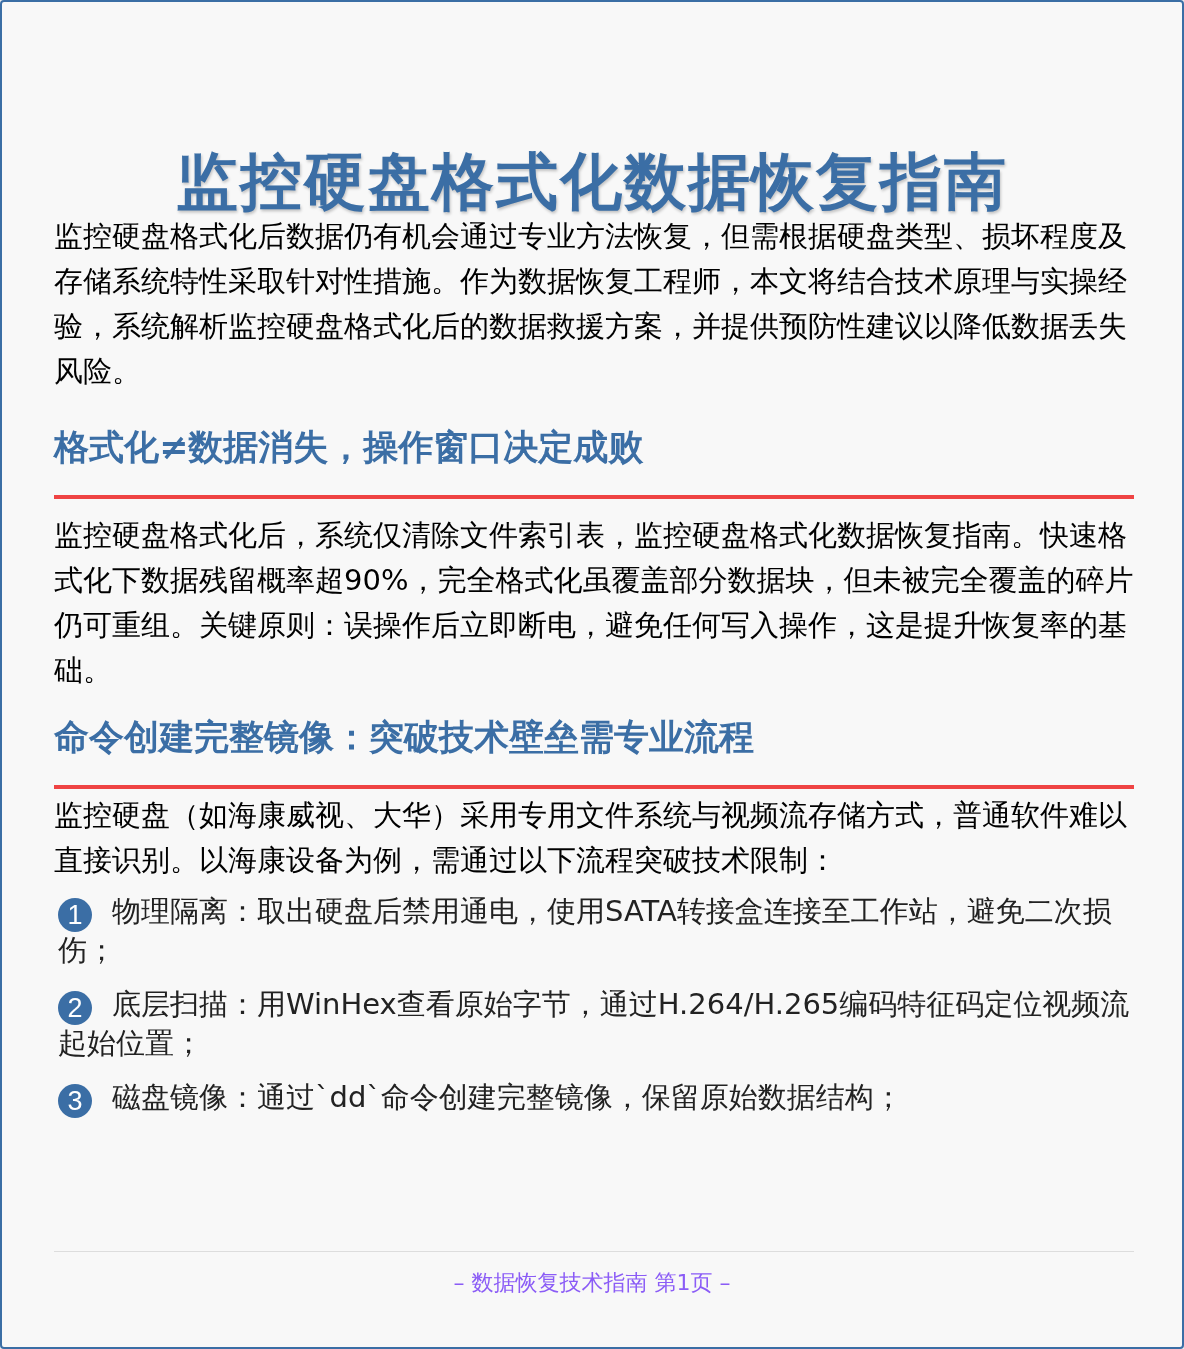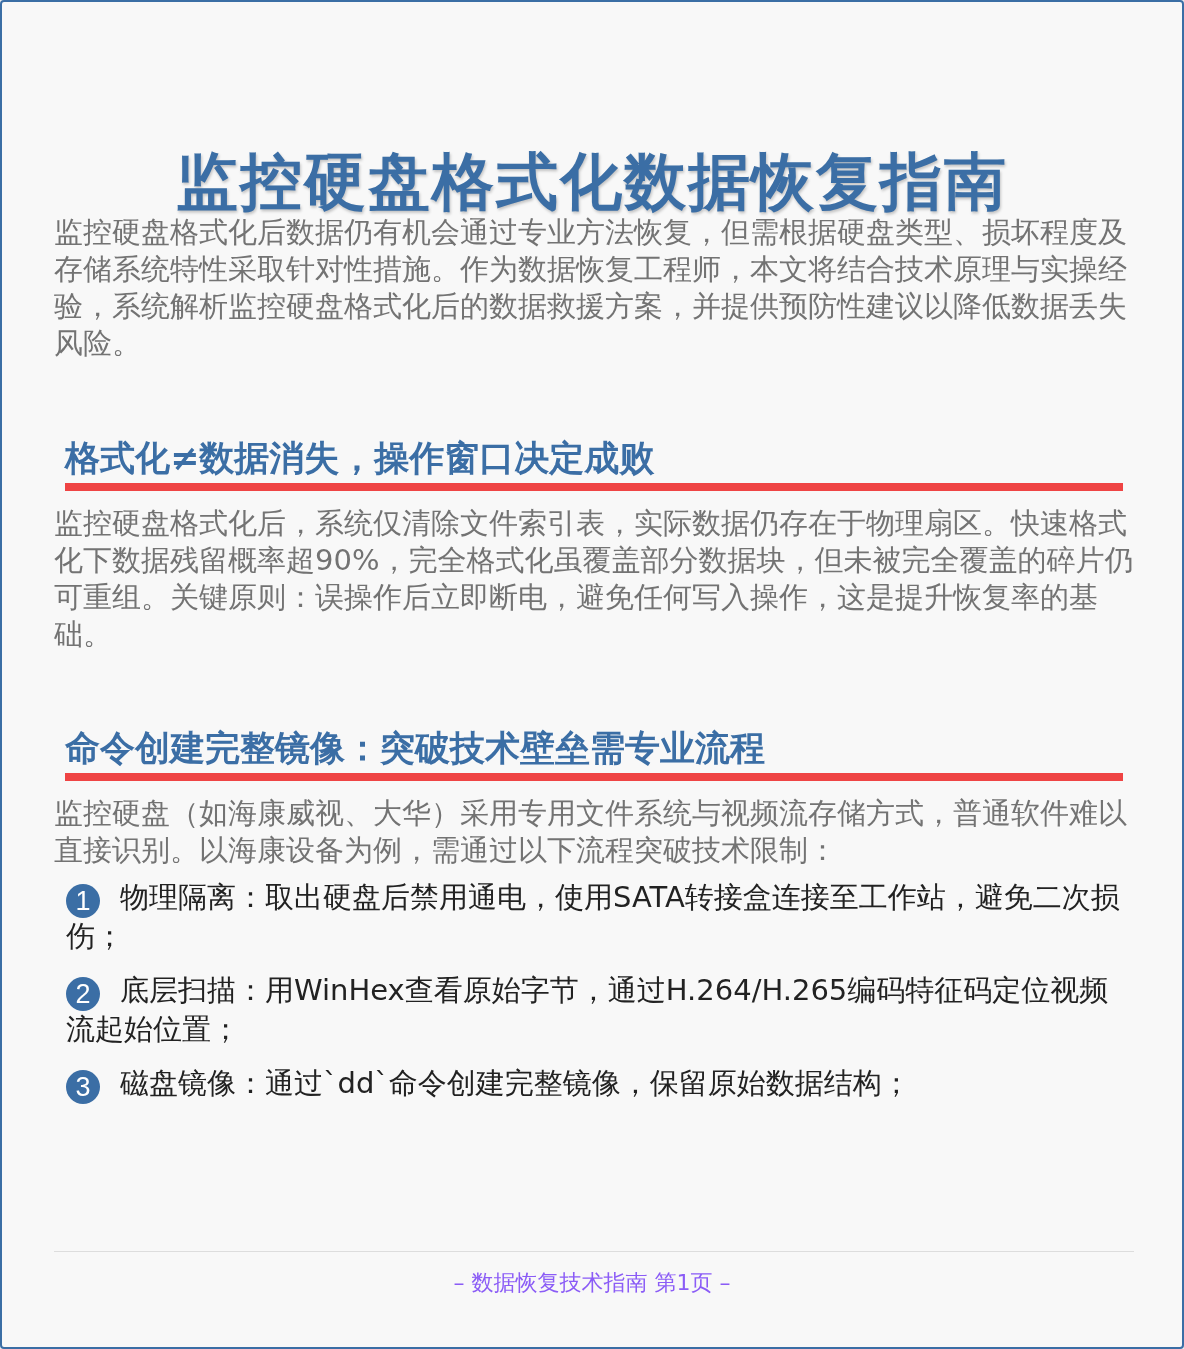--- a/index.html
+++ b/index.html
@@ -35,36 +35,36 @@
       text-shadow: 1px 2px 3px rgba(0,0,0,0.22);
       line-height: 80px;
     }
     .content {
       position: absolute;
       left: 52px;
       width: 1080px;
     }
     .para {
       font-size: 29px;
-      line-height: 37px;
-      color: #737373;
+      line-height: 45px;
+      color: #000000;
       margin: 0;
     }
     .section-heading {
       font-size: 35px;
       font-weight: bold;
       color: #3b6ea5;
       line-height: 50px;
-      padding-bottom: 0;
-      border-bottom: 8px solid #ef4444;
-      margin: 11px;
+      padding-bottom: 23px;
+      border-bottom: 4px solid #ef4444;
+      margin: 0;
     }
     .steps {
       list-style: none;
-      margin: 12px;
+      margin: 4px;
       padding: 0;
     }
     .step {
       font-size: 29px;
       line-height: 37px;
       color: #222222;
       margin-bottom: 17px;
     }
     .step-num {
       display: inline-block;
@@ -104,26 +104,26 @@
 <div class="card">
 
   <h1 class="title">监控硬盘格式化数据恢复指南</h1>
 
   <div class="content" style="top:212px;">
     <p class="para">监控硬盘格式化后数据仍有机会通过专业方法恢复，但需根据硬盘类型、损坏程度及存储系统特性采取针对性措施。作为数据恢复工程师，本文将结合技术原理与实操经验，系统解析监控硬盘格式化后的数据救援方案，并提供预防性建议以降低数据丢失风险。</p>
   </div>
 
   <div class="content" style="top:420px;">
     <h2 class="section-heading">格式化≠数据消失，操作窗口决定成败</h2>
-    <p class="para" style="margin-top:14px;">监控硬盘格式化后，系统仅清除文件索引表，实际数据仍存在于物理扇区。快速格式化下数据残留概率超90%，完全格式化虽覆盖部分数据块，但未被完全覆盖的碎片仍可重组。关键原则：误操作后立即断电，避免任何写入操作，这是提升恢复率的基础。</p>
+    <p class="para" style="margin-top:14px;">监控硬盘格式化后，系统仅清除文件索引表，监控硬盘格式化数据恢复指南。快速格式化下数据残留概率超90%，完全格式化虽覆盖部分数据块，但未被完全覆盖的碎片仍可重组。关键原则：误操作后立即断电，避免任何写入操作，这是提升恢复率的基础。</p>
   </div>
 
   <div class="content" style="top:710px;">
     <h2 class="section-heading">命令创建完整镜像：突破技术壁垒需专业流程</h2>
-    <p class="para" style="margin-top:14px;">监控硬盘（如海康威视、大华）采用专用文件系统与视频流存储方式，普通软件难以直接识别。以海康设备为例，需通过以下流程突破技术限制：</p>
+    <p class="para" style="margin-top:4px;">监控硬盘（如海康威视、大华）采用专用文件系统与视频流存储方式，普通软件难以直接识别。以海康设备为例，需通过以下流程突破技术限制：</p>
 
     <ol class="steps" style="margin-top:10px;">
       <li class="step">
         <span class="step-num">1</span><span>物理隔离：取出硬盘后禁用通电，使用SATA转接盒连接至工作站，避免二次损伤；</span>
       </li>
       <li class="step">
         <span class="step-num">2</span><span>底层扫描：用WinHex查看原始字节，通过H.264/H.265编码特征码定位视频流起始位置；</span>
       </li>
       <li class="step">
         <span class="step-num">3</span><span>磁盘镜像：通过`dd`命令创建完整镜像，保留原始数据结构；</span>

